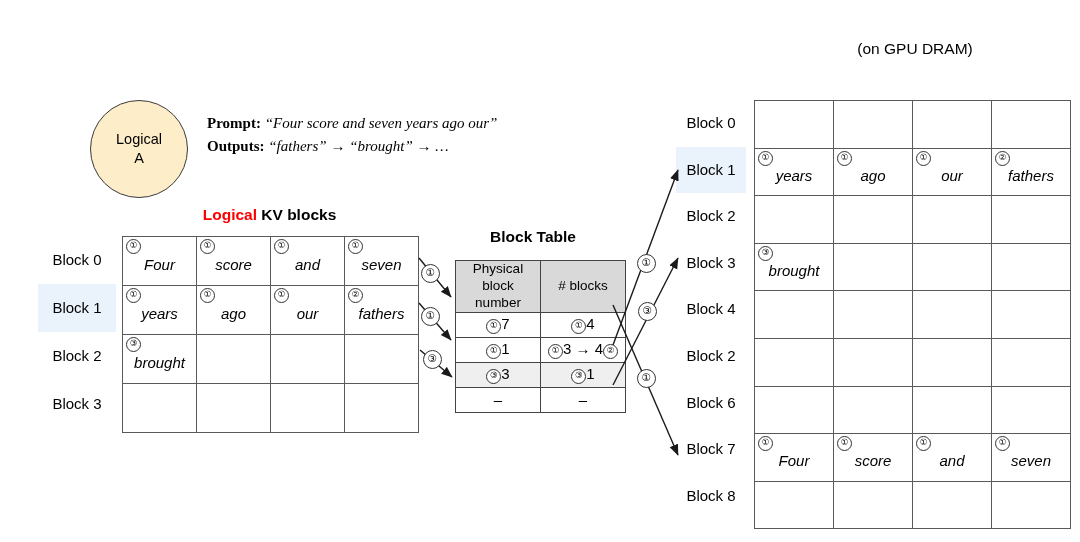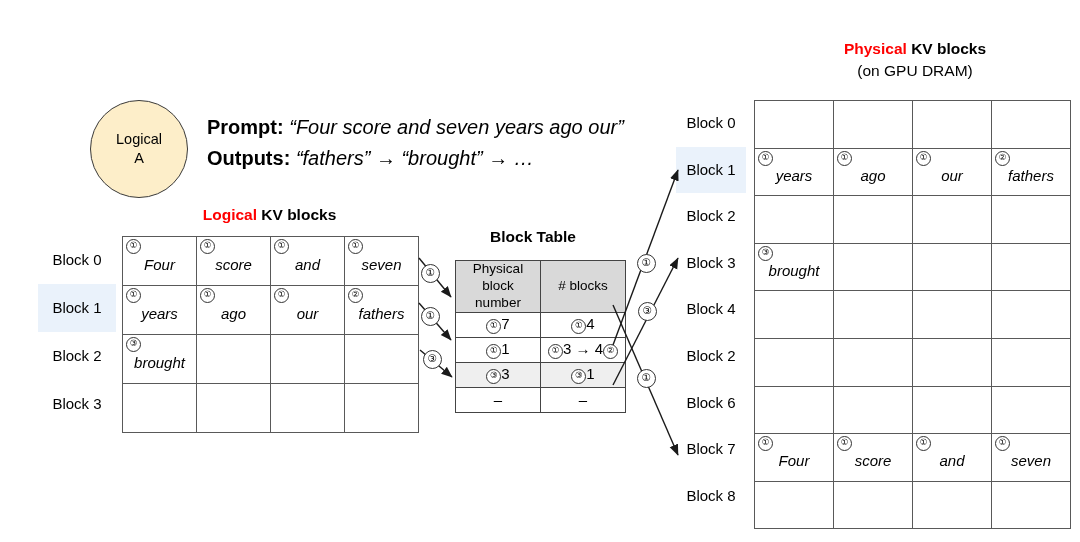--- a/index.html
+++ b/index.html
@@ -11,21 +11,21 @@
 
   
   #request-circle{
     left:90px;top:100px;width:96px;height:96px;border-radius:50%;
     background:#fdeec9;border:1.6px solid #3a3a3a;
     display:flex;flex-direction:column;align-items:center;justify-content:center;
     font-size:14.5px;line-height:1.28;
   }
 
   
-  #prompt-block{left:207px;top:112px;font-size:20px;line-height:1.55;white-space:nowrap;}
+  #prompt-block{left:207px;top:112px;font-size:15px;line-height:1.55;white-space:nowrap;font-family:Liberation Serif, serif;}
   #prompt-block .lbl{font-weight:bold;}
   #prompt-block .it{font-style:italic;}
 
   
   .title{font-size:15.5px;font-weight:bold;text-align:center;}
   .title .red{color:#ff0000;}
   .title .blk{color:#000;font-weight:bold;}
   #logical-title{left:152px;top:206px;width:235px;}
   #physical-title{left:770px;top:38px;width:290px;line-height:1.42;}
   #physical-title .sub{font-weight:normal;}
@@ -211,23 +211,20 @@
         <td class="shaded"><span class="mk-inline">③</span><span class="num">1</span></td>
       </tr>
       <tr>
         <td><span class="num">–</span></td>
         <td><span class="num">–</span></td>
       </tr>
     </tbody>
   </table>
 
 <div class="abs title" id="physical-title">
-  <div>
-    <span class="red">Physical</span><span class="blk"> KV blocks</span>
-  </div>
   <div class="sub">(on GPU DRAM)</div>
 </div>
 <div class="abs" id="physical-labels">
     <div class="rowlabel">Block 0</div>
     <div class="rowlabel sel">Block 1</div>
     <div class="rowlabel">Block 2</div>
     <div class="rowlabel">Block 3</div>
     <div class="rowlabel">Block 4</div>
     <div class="rowlabel">Block 2</div>
     <div class="rowlabel">Block 6</div>

